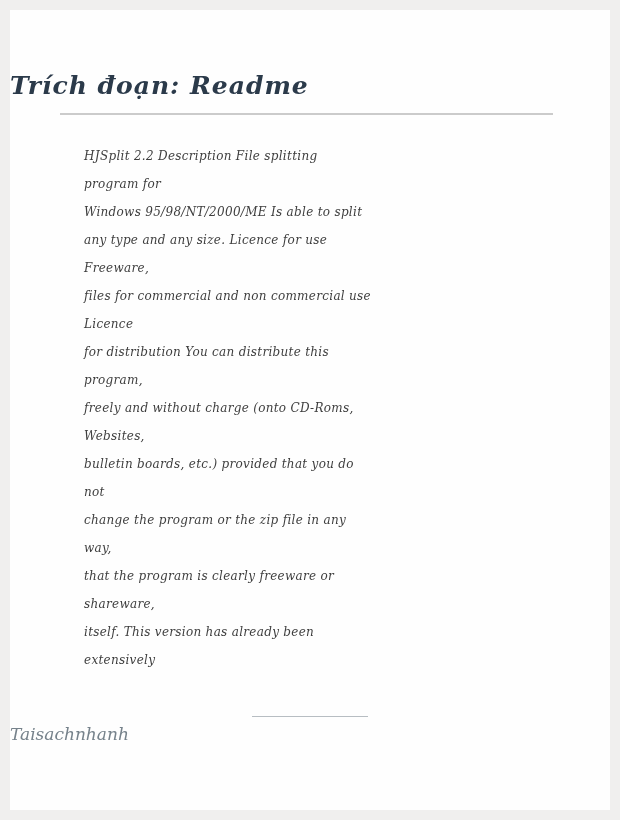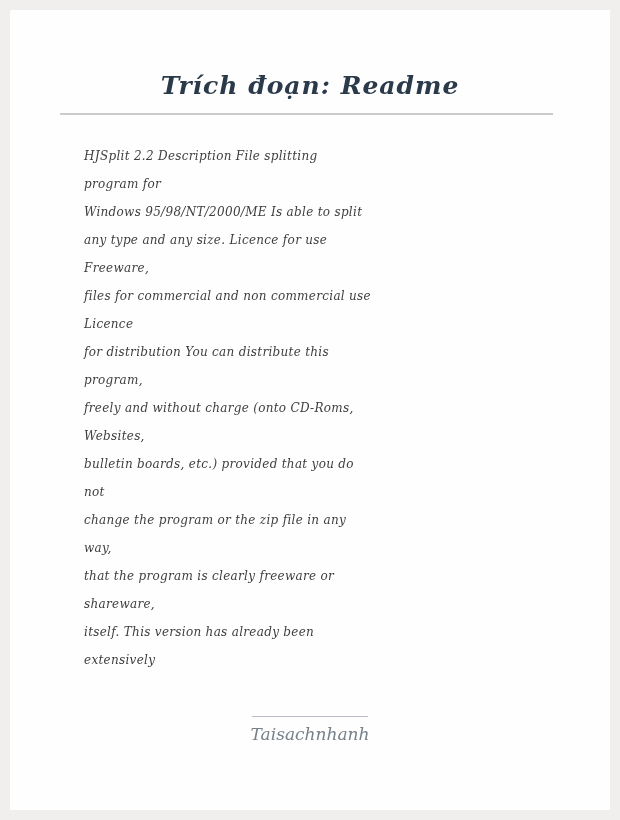--- a/index.html
+++ b/index.html
@@ -17,21 +17,21 @@
     top: 10px;
     width: 600px;
     height: 800px;
     box-sizing: border-box;
     background: var(--page_bg, #fefefe);
     overflow: hidden;
   }
 
   .doc-title {
     margin: 62px 0 0 0;
-    text-align: center;
+    text-align: left;
     font-style: italic;
     font-weight: bold;
     font-size: 25px;
     letter-spacing: 1px;
     line-height: 1.1;
     color: var(--title_text, #2b3a4a);
   }
 
   .title-rule {
     border: none;
@@ -45,21 +45,20 @@
     font-style: italic;
     font-size: 12px;
     line-height: 28px;
     letter-spacing: 0.3px;
     color: var(--body_text, #3e3e3e);
   }
   .content .line { white-space: nowrap; }
 
   .footer {
     margin-top: 42px;
-    text-align: center;
   }
   .footer-rule {
     width: 116px;
     border: none;
     border-top: 1px solid var(--footer_divider, #b7bdc2);
     margin: 0 auto 5px auto;
     height: 0;
   }
   .footer-text {
     font-style: italic;

